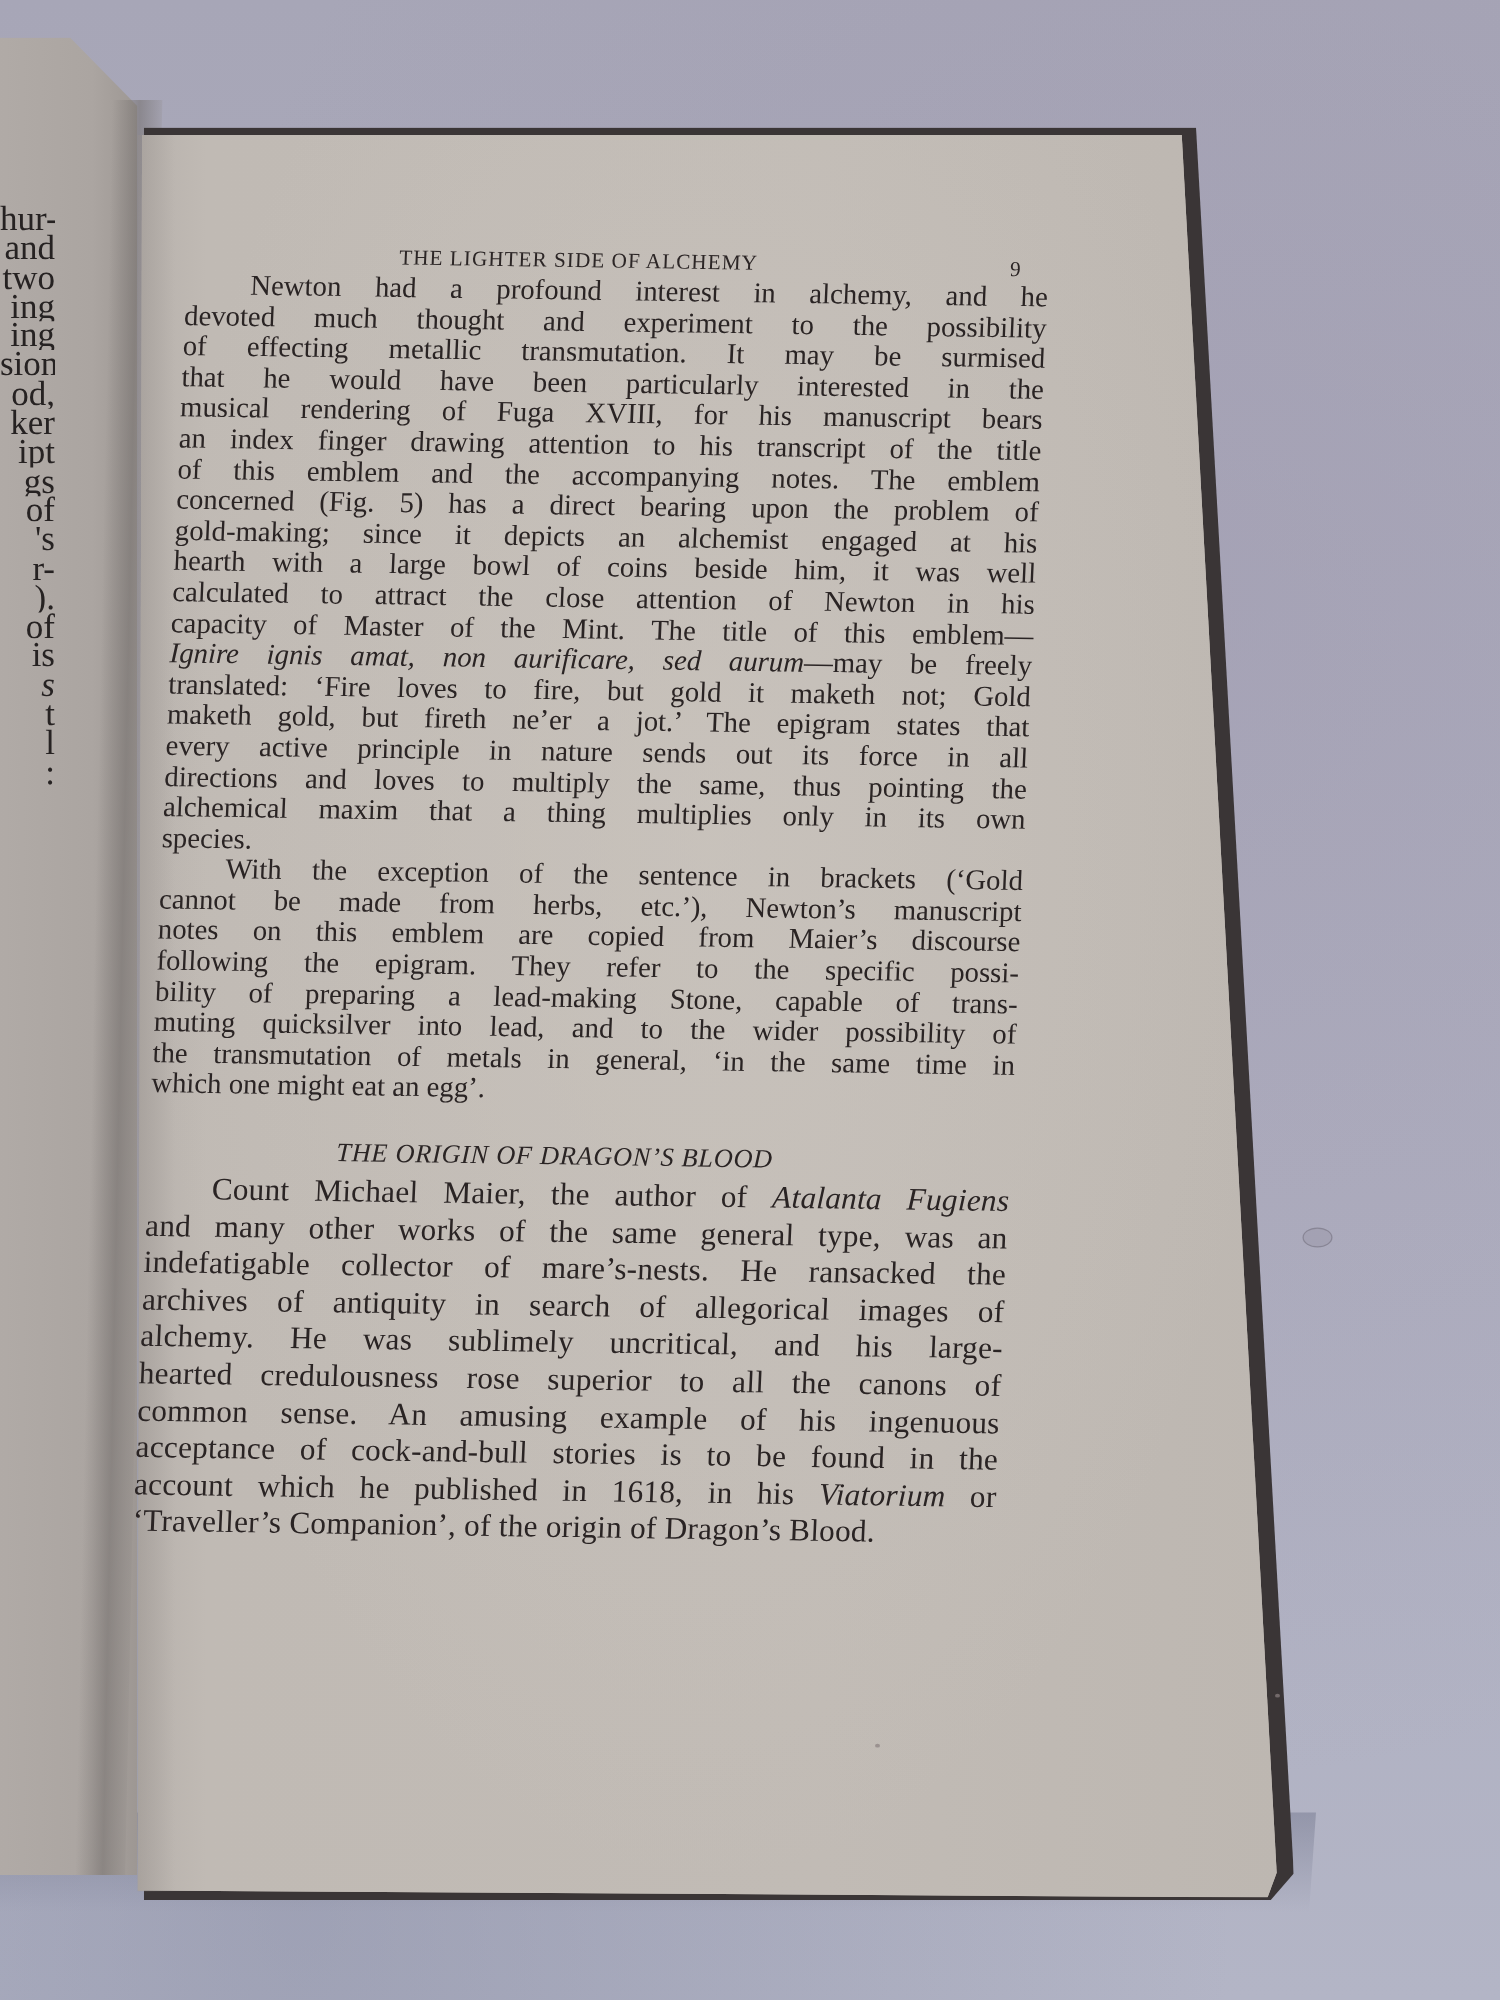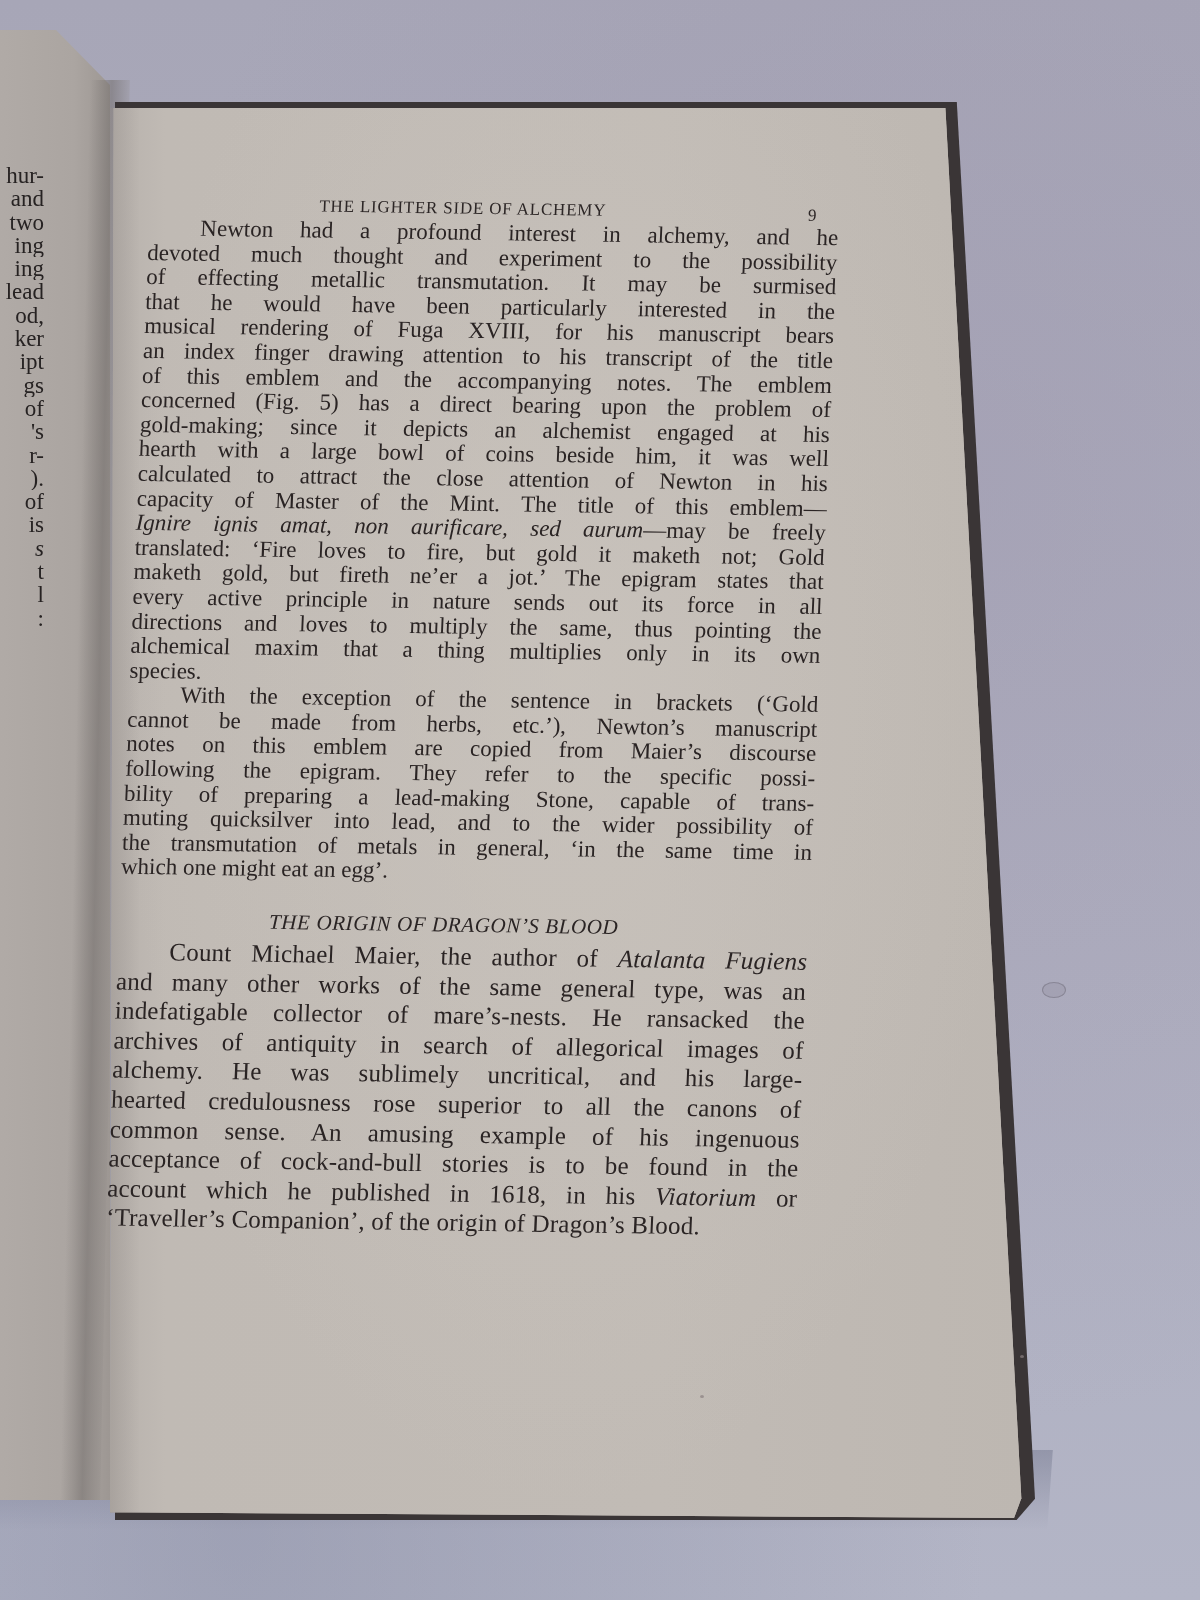--- a/index.html
+++ b/index.html
@@ -47,21 +47,21 @@
       width: 40px;
       height: 1420px;
       background: linear-gradient(90deg, rgba(120,115,112,0) 0%, rgba(115,110,108,0.55) 55%, rgba(140,135,132,0.2) 100%);
       transform: skewX(-1.2deg);
     }
     .left-text {
       position: absolute;
       left: 0;
       top: 164px;
       width: 44px;
-      font-size: 23px;
+      font-size: 28px;
       line-height: 23.3px;
       color: #262222;
       text-align: right;
     }
     .left-text .ln {
       display: block;
       white-space: nowrap;
       overflow: hidden;
     }
 
@@ -190,21 +190,21 @@
 <div class="book-shadow"></div>
 
 <div class="left-page"></div>
 <div class="left-gutter"></div>
 <div class="left-text">
   <span class="ln">hur-</span>
   <span class="ln">and</span>
   <span class="ln">two</span>
   <span class="ln">ing</span>
   <span class="ln">ing</span>
-  <span class="ln">lead</span>
+  <span class="ln">sion</span>
   <span class="ln">od,</span>
   <span class="ln">ker</span>
   <span class="ln">ipt</span>
   <span class="ln">gs</span>
   <span class="ln">of</span>
   <span class="ln">'s</span>
   <span class="ln">r-</span>
   <span class="ln">).</span>
   <span class="ln">of</span>
   <span class="ln">is</span>

